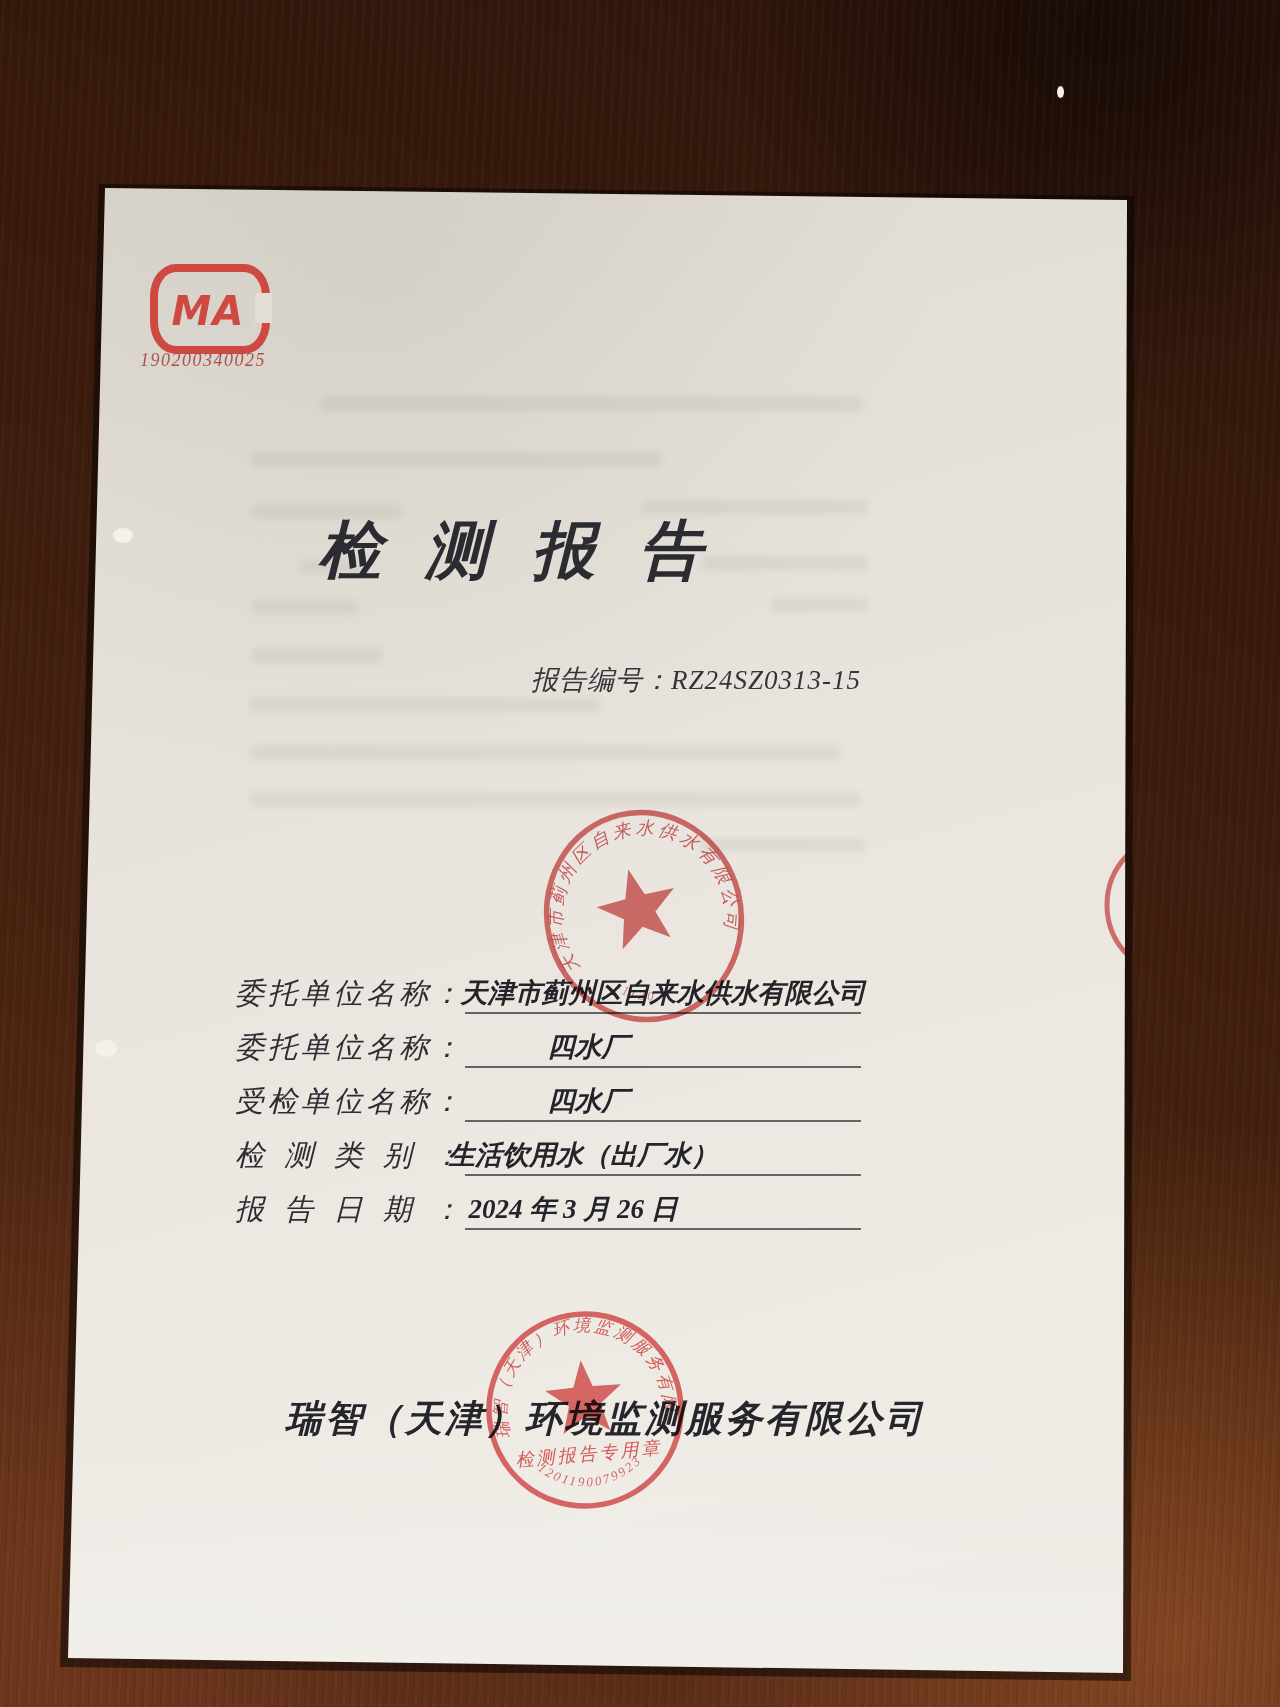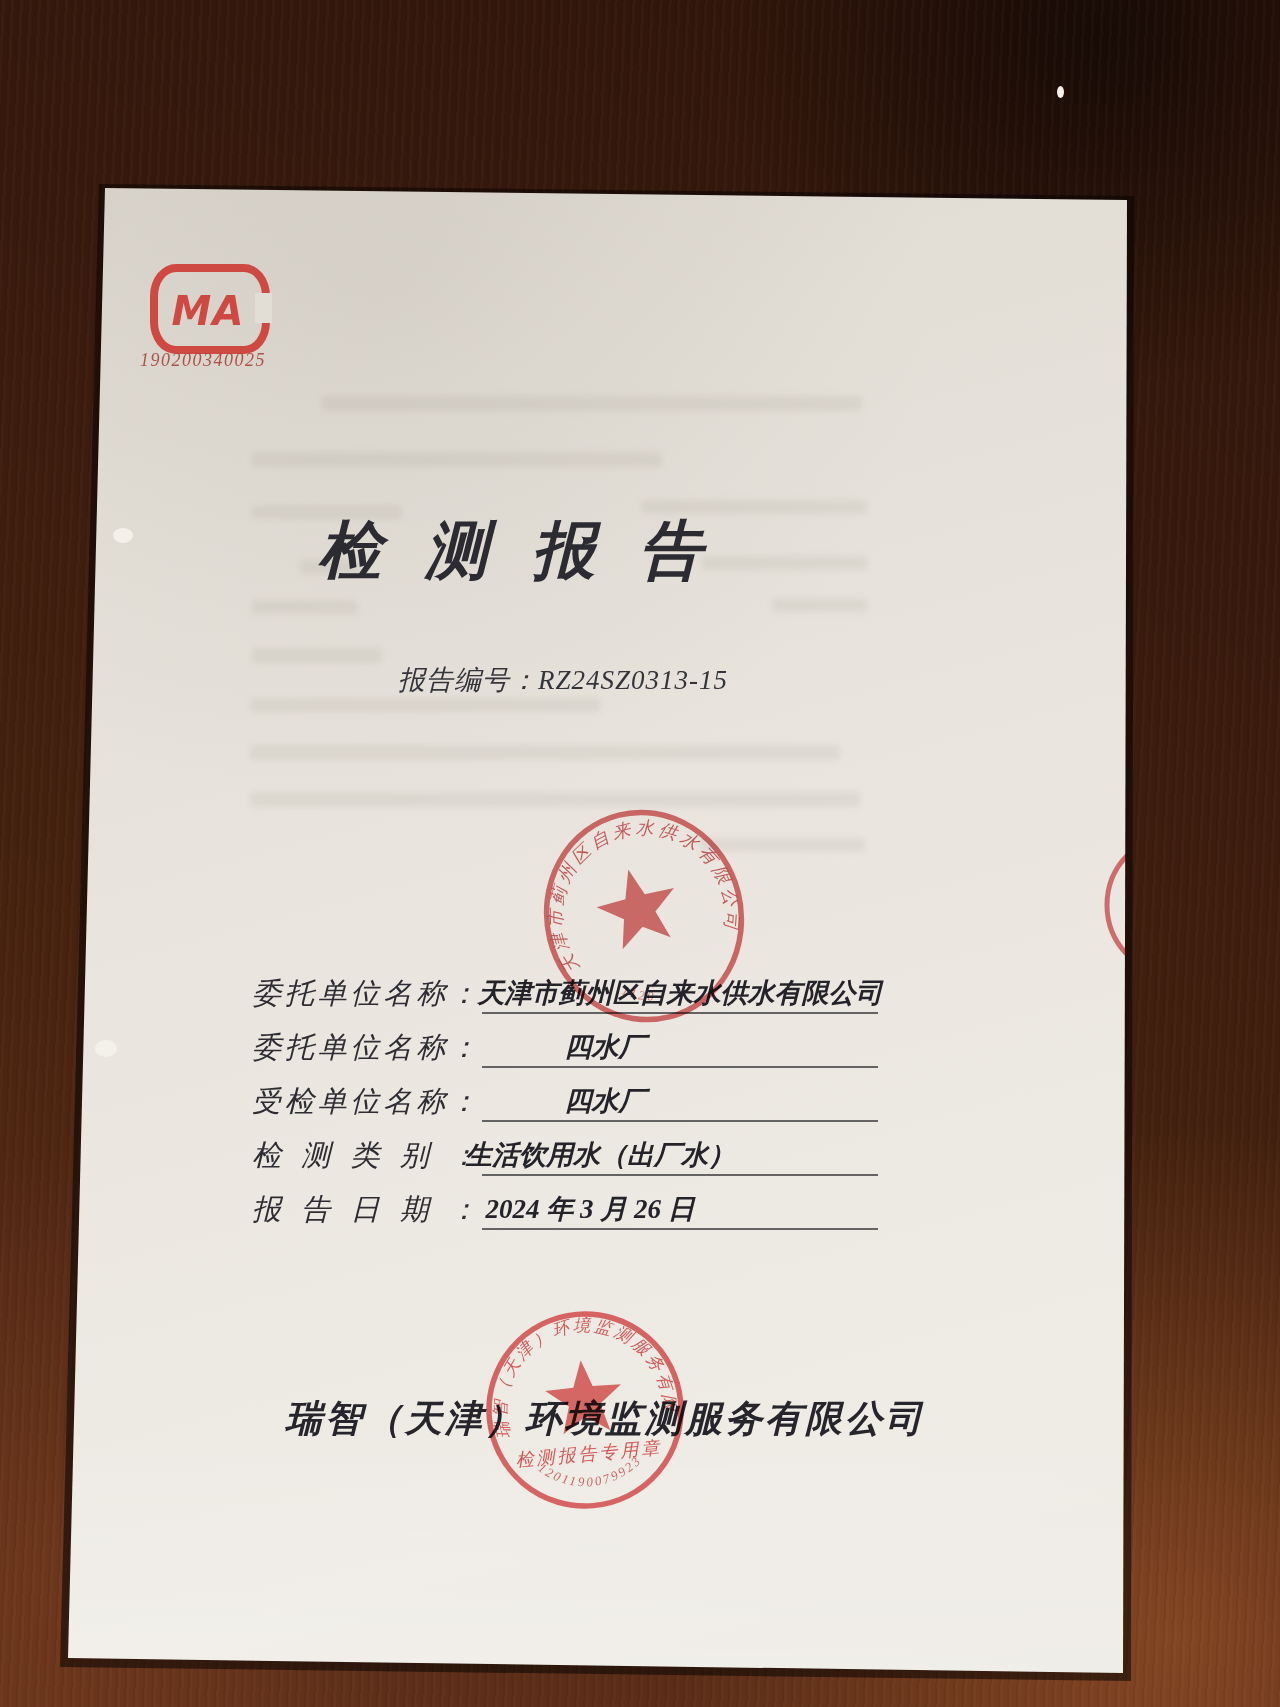--- a/index.html
+++ b/index.html
@@ -33,24 +33,24 @@
   .cma-gap{position:absolute;right:-10px;top:21px;width:17px;height:30px;background:#e3ded6;}
   .cma-letters{position:absolute;left:0;right:4px;top:3px;bottom:0;display:flex;align-items:center;
     justify-content:center;font-family:"DejaVu Sans","Liberation Sans",sans-serif;
     font-weight:bold;font-size:40px;letter-spacing:1px;color:#ce3e37;}
   .cma-cert{position:absolute;left:140px;top:350px;font-size:18px;letter-spacing:1.5px;
     color:#a8443c;opacity:.9;text-align:center;}
 
   .title{position:absolute;left:288px;top:508px;width:550px;text-align:left;
     font-size:63px;font-weight:700;color:#2b2b31;letter-spacing:44px;padding-left:30px;
     white-space:nowrap;}
-  .report-no{position:absolute;left:265px;top:662px;width:596px;text-align:center;
+  .report-no{position:absolute;left:265px;top:662px;width:596px;text-align:right;
     font-size:27px;color:#34343b;letter-spacing:1px;white-space:nowrap;}
 
-  .frow{position:absolute;left:250px;width:628px;height:42px;}
+  .frow{position:absolute;left:233px;width:628px;height:42px;}
   .flabel{position:absolute;left:2px;top:2px;width:226px;font-size:29px;color:#2e2d33;
     text-align:justify;text-align-last:justify;letter-spacing:0;}
   .fline{position:absolute;left:232px;right:0;bottom:0;height:2px;background:#4c4b4d;opacity:.85;}
   .fvalue{position:absolute;left:232px;right:0;top:0;bottom:3px;display:flex;
     align-items:flex-end;justify-content:center;font-size:27px;font-weight:600;
     color:#242329;white-space:nowrap;}
 
   .company{position:absolute;left:285px;top:1394px;width:620px;text-align:center;
     font-size:37px;font-weight:700;letter-spacing:3px;color:#26252b;white-space:nowrap;}
 

